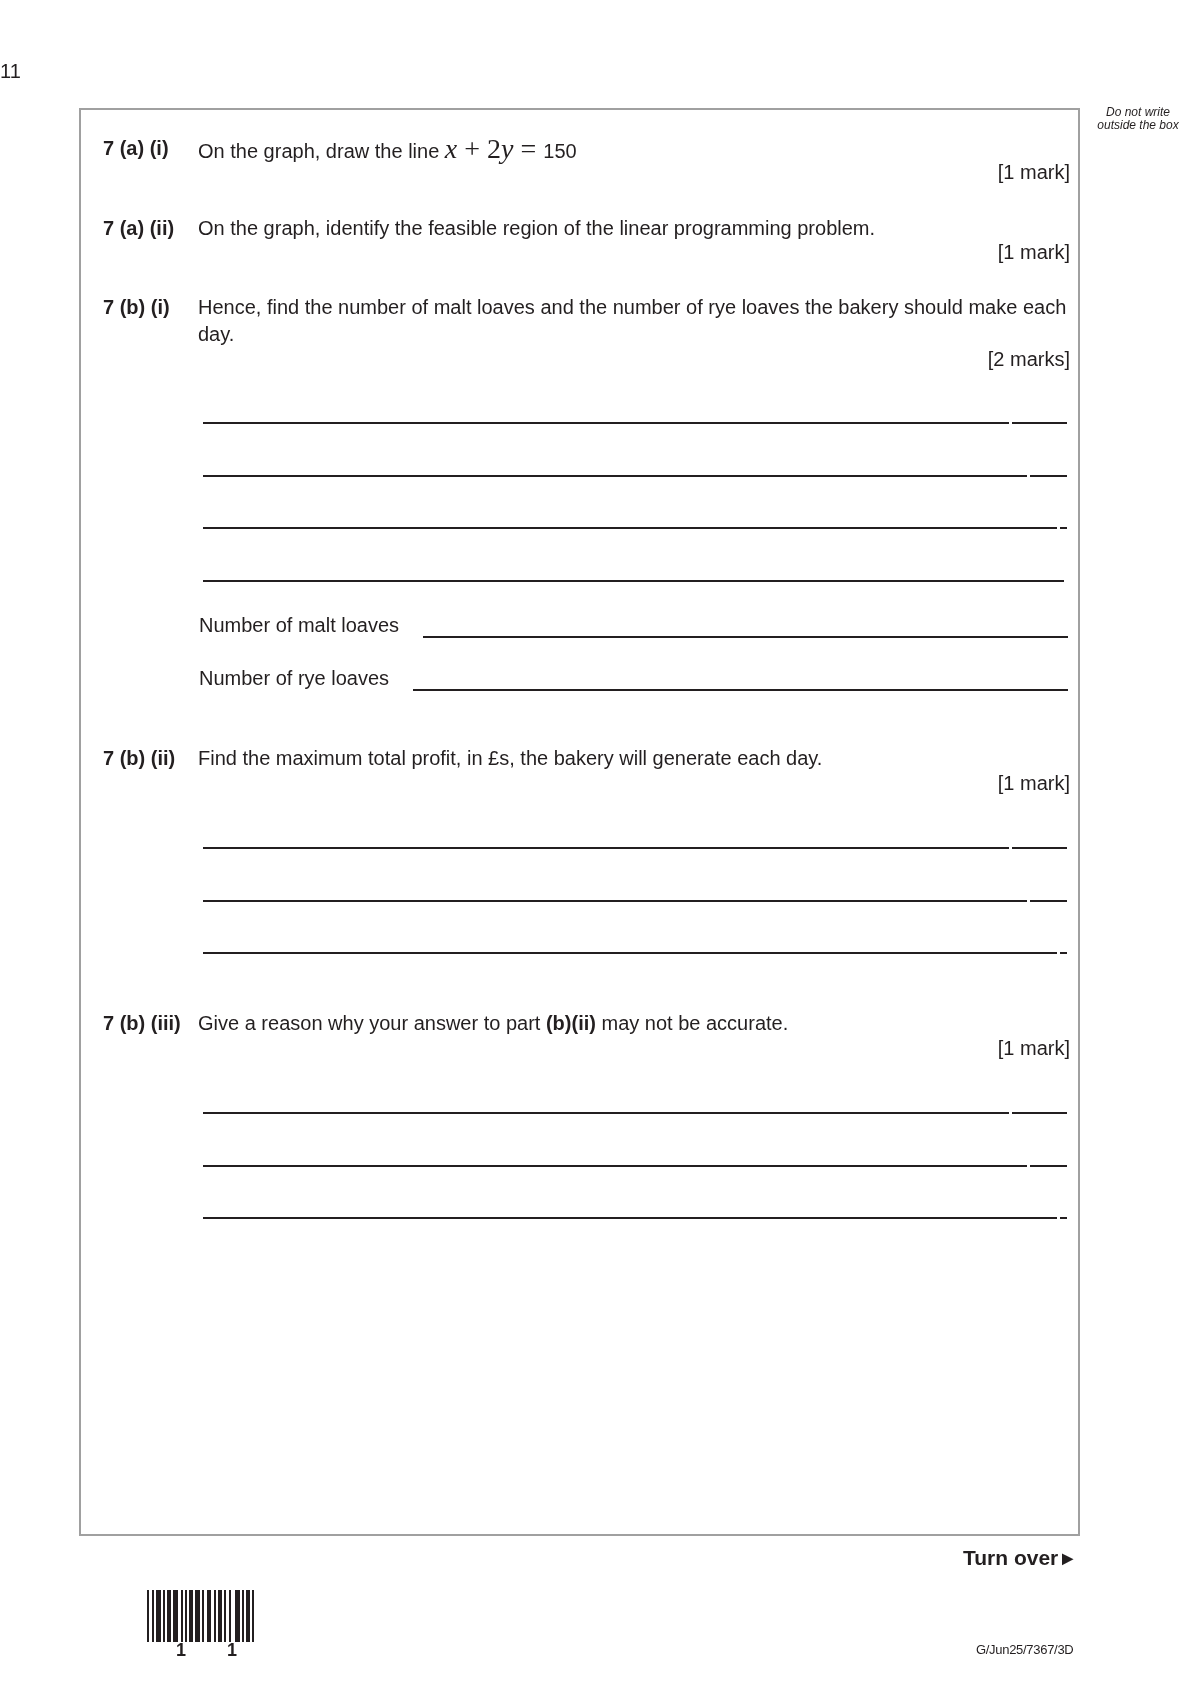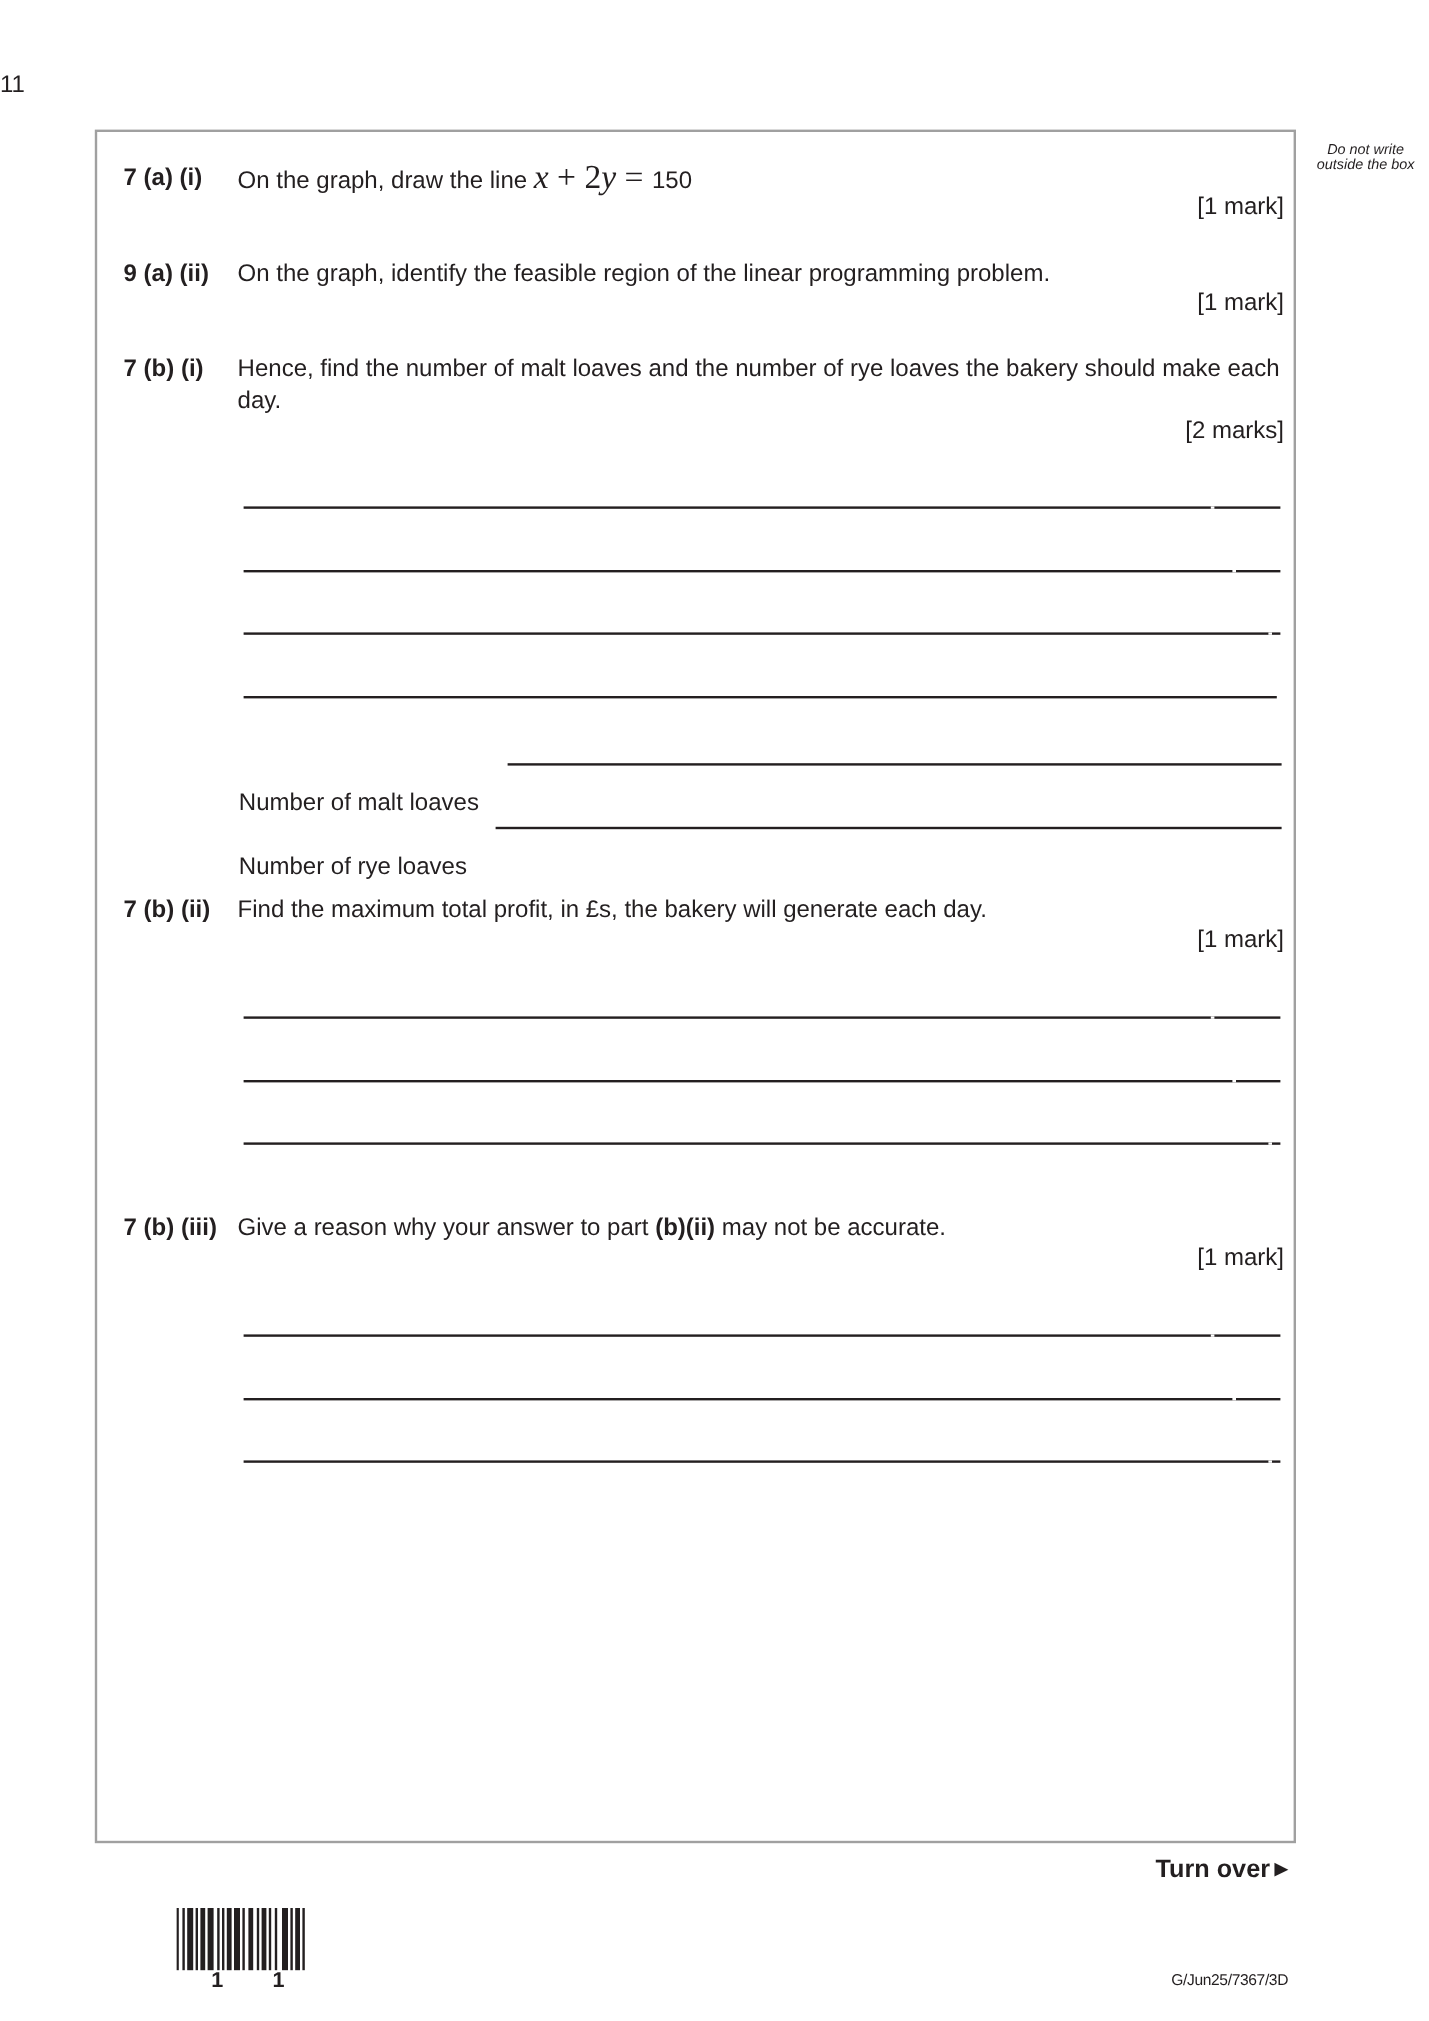--- a/index.html
+++ b/index.html
@@ -1,31 +1,31 @@
 <!DOCTYPE html>
 <html><head>
 <meta charset="utf-8">
 <style>
   html, body { margin: 0; padding: 0; background: #ffffff; }
   body { width: 1191px; height: 1684px; position: relative; font-family: "Liberation Sans", sans-serif; color: #231f20; overflow: hidden; }
   .page-number { position: absolute; top: 60px; left: 0; width: 1162px; text-align: left; font-size: 20px; }
-  .margin-note { position: absolute; top: 106px; left: 1093px; width: 90px; text-align: center; font-size: 12px; font-style: italic; line-height: 13px; color: #231f20; margin-top: 12px; }
+  .margin-note { position: absolute; top: 106px; left: 1093px; width: 90px; text-align: center; font-size: 12px; font-style: italic; line-height: 13px; color: #231f20; }
   .answer-box { position: absolute; left: 79px; top: 108px; width: 1001px; height: 1428px; border: 2px solid #a0a0a0; box-sizing: border-box; }
   .q { position: absolute; left: 103px; font-size: 20px; line-height: 27px; }
   .q-label { position: absolute; left: 0; font-weight: bold; white-space: nowrap; }
   .q-text { position: absolute; left: 95px; width: 970px; white-space: normal; }
   .marks { position: absolute; right: 121px; font-size: 20px; font-weight: normal; text-align: right; }
   .math { font-family: "Liberation Serif", serif; font-style: italic; font-size: 28px; }
   .math .up { font-style: normal; }
   .line { position: absolute; left: 203px; width: 864px; height: 2px; background: #231f20; }
   .line.gap::after { content: ""; position: absolute; top: 0; width: 3px; height: 2px; background: #ffffff; }
   .line.g1::after { left: 806px; }
   .line.g2::after { left: 824px; }
   .line.g3::after { left: 854px; }
-  .labeled { position: absolute; left: 199px; font-size: 20px; white-space: nowrap; margin-top: 44px; }
+  .labeled { position: absolute; left: 199px; font-size: 20px; white-space: nowrap; }
   .labeled-line { position: absolute; height: 2px; background: #231f20; }
   .bold { font-weight: bold; }
   .turn-over { position: absolute; top: 1546px; left: 963px; font-size: 21px; font-weight: bold; white-space: nowrap; text-align: right; }
   .turn-over .arrow { font-size: 14px; position: relative; top: -2px; margin-left: 4px; }
   .code { position: absolute; top: 1642px; left: 976px; font-size: 13px; letter-spacing: -0.3px; }
   .barcode { position: absolute; left: 147px; top: 1590px; width: 108px; height: 52px; }
   .barcode-digits { position: absolute; left: 176px; top: 1640px; font-size: 18px; letter-spacing: 18px; font-weight: bold; }
 </style>
 </head>
 <body>
@@ -38,21 +38,21 @@
 <div class="q" style="top:135px;">
   <span class="q-label">7 (a) (i)</span>
   <span class="q-text">
     <span>On the graph, draw the line </span>
     <span class="math"><span>x</span><span class="up"> + 2</span><span>y</span><span class="up"> = </span></span><span>150</span>
   </span>
 </div>
 <div class="marks" style="top:161px;">[1 mark]</div>
 
 <div class="q" style="top:215px;">
-  <span class="q-label">9 (a) (ii)</span>
+  <span class="q-label">7 (a) (ii)</span>
   <span class="q-text">On the graph, identify the feasible region of the linear programming problem.</span>
 </div>
 <div class="marks" style="top:241px;">[1 mark]</div>
 
 <div class="q" style="top:294px;">
   <span class="q-label">7 (b) (i)</span>
   <span class="q-text" style="width:870px;">Hence, find the number of malt loaves and the number of rye loaves the bakery should make each day.</span>
 </div>
 <div class="marks" style="top:348px;">[2 marks]</div>
 

